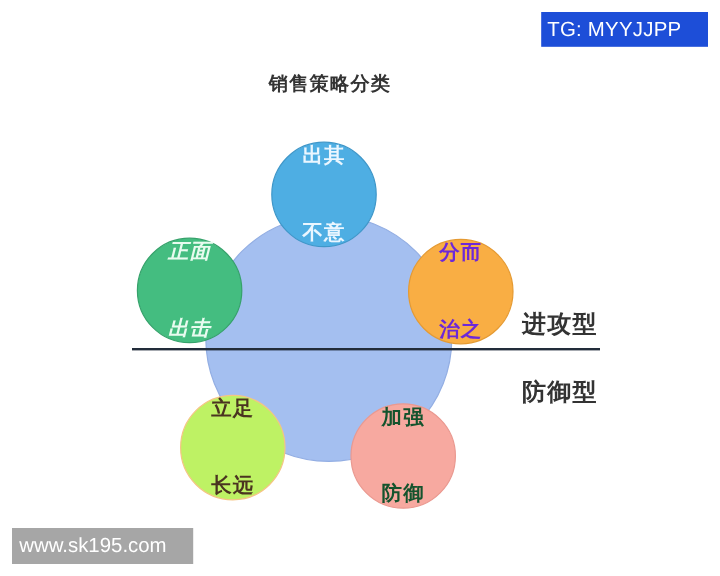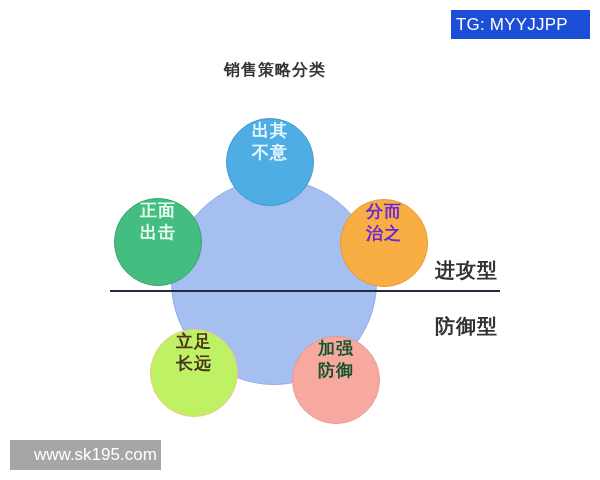--- a/index.html
+++ b/index.html
@@ -9,41 +9,41 @@
   }
   .wm-tr {
     position: absolute; left: 451px; top: 10px; width: 139px; height: 29px;
     background: #1d4ed8; color: #ffffff; font-size: 17px; line-height: 29px;
     padding-left: 5px; box-sizing: border-box; font-family: "Liberation Sans", sans-serif;
     letter-spacing: 0.2px;
   }
   .wm-bl {
     position: absolute; left: 10px; top: 440px; width: 151px; height: 30px;
     background: #a6a6a6; color: #ffffff; font-size: 17px; line-height: 30px;
-    padding-left: 24px; box-sizing: border-box; font-family: "Liberation Sans", sans-serif;
+    padding-left: 6px; box-sizing: border-box; font-family: "Liberation Sans", sans-serif;
   }
   .title {
     position: absolute; left: 210px; top: 60px; width: 130px; text-align: center;
     font-size: 16px; color: #333333; font-weight: bold; letter-spacing: 1px;
   }
   .big-circle {
     position: absolute; left: 171px; top: 179px; width: 206px; height: 206px;
     border-radius: 50%; background: #a4bff0; border: 1px solid #93aee3; box-sizing: border-box;
   }
   .divider {
     position: absolute; left: 110px; top: 290px; width: 390px; height: 2px; background: #222c3a;
   }
   .node {
     position: absolute; width: 88px; height: 88px; border-radius: 50%;
-    display: flex; flex-direction: column; align-items: center; justify-content: flex-start;
+    display: flex; flex-direction: column; align-items: center; justify-content: space-between;
     box-sizing: border-box; font-size: 17px; line-height: 22px; font-weight: bold; letter-spacing: 1px;
   }
   .node span { display: block; }
   .n-top { left: 226px; top: 118px; background: #4eaee3; border: 1px solid #3f97c9; color: #eaf6ff; }
-  .n-left { left: 114px; top: 198px; background: #44bd80; border: 1px solid #36a26b; color: #e8fbef; }
+  .n-left { left: 114px; top: 198px; background: #44bd80; border: 1px solid #36a26b; color: #e8fbef; font-style: italic; }
   .n-right { left: 340px; top: 199px; background: #f9ae44; border: 1px solid #e59a32; color: #6d28d9; }
   .n-bl { left: 150px; top: 329px; background: #bef264; border: 1px solid #f4c584; color: #4a3420; }
   .n-br { left: 292px; top: 336px; background: #f7a9a0; border: 1px solid #ea9990; color: #14532d; }
   .label-side {
     position: absolute; left: 435px; font-size: 20px; color: #333333; letter-spacing: 1px; font-weight: bold;
   }
   .lbl-attack { top: 257px; }
   .lbl-defense { top: 313px; font-family: Liberation Mono, monospace; }
 </style>
 </head>

